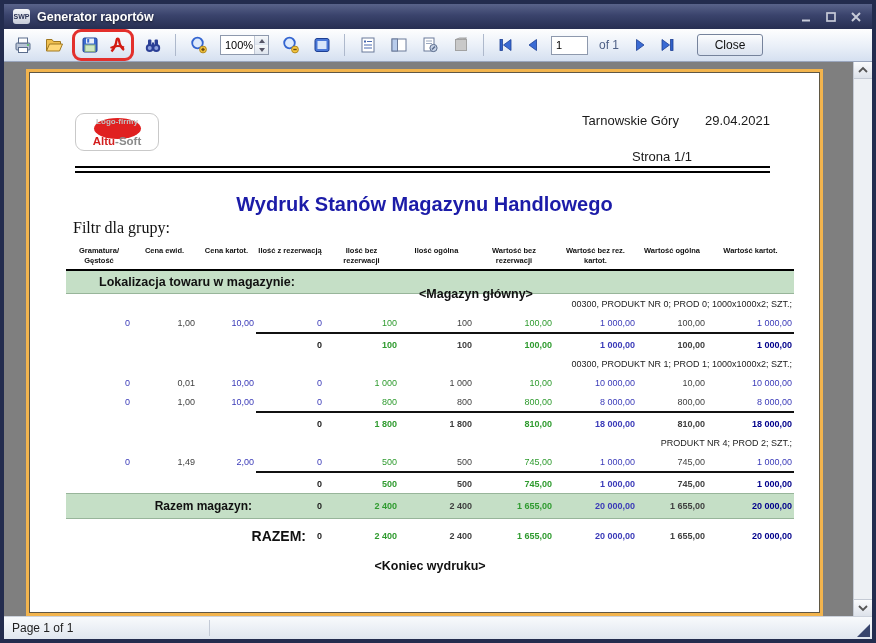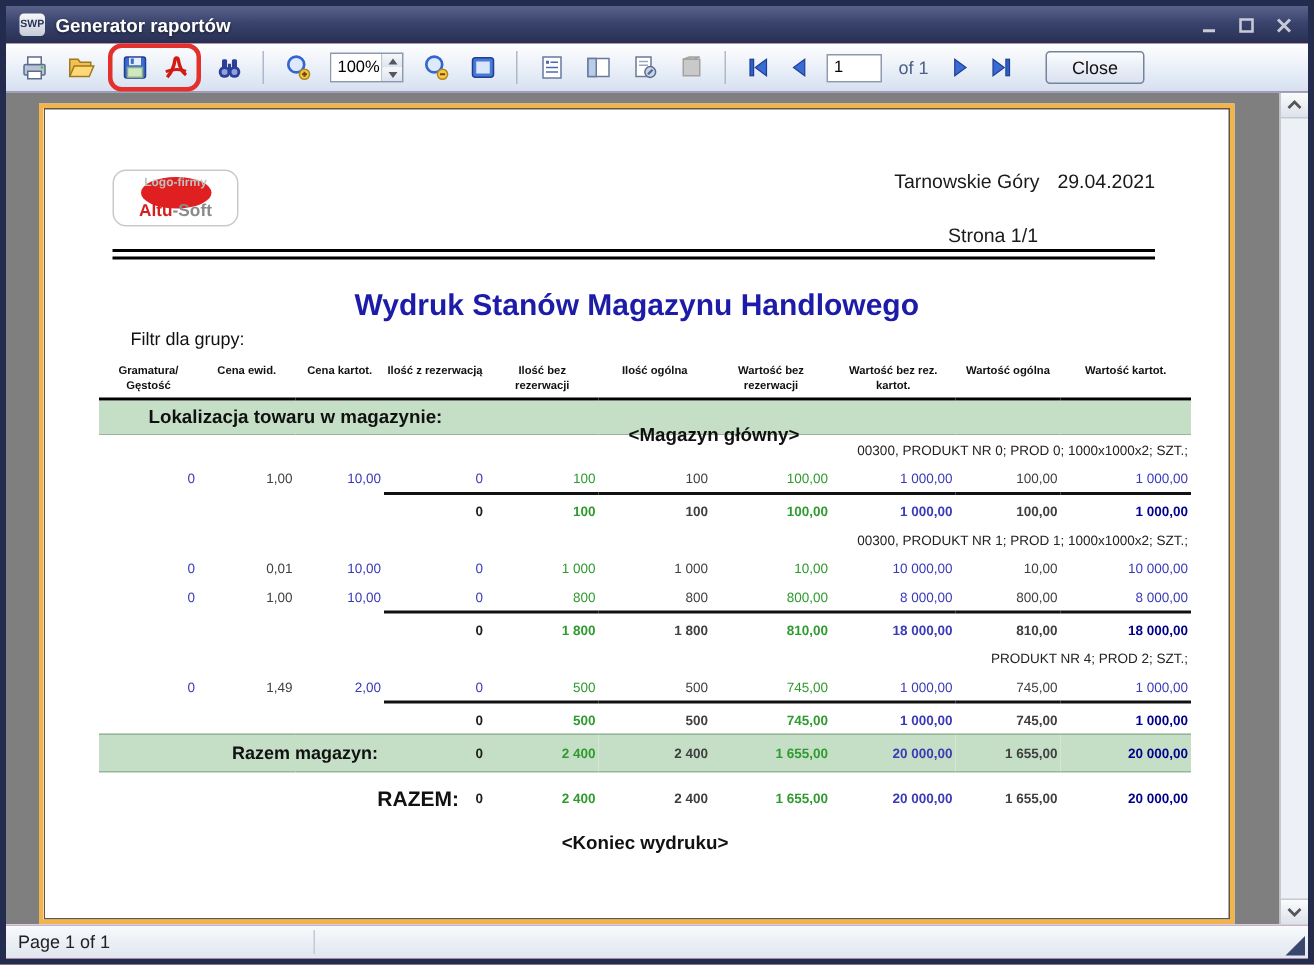--- a/index.html
+++ b/index.html
@@ -1,19 +1,19 @@
 <!DOCTYPE html>
 <html><head>
 <meta charset="utf-8">
 <style>
   html,body{margin:0;padding:0;background:#555;}
   *{box-sizing:border-box;}
   body{width:876px;height:643px;font-family:"Liberation Sans",sans-serif;}
 
-  .window{width:876px;height:643px;border:4px solid #232c4e;background:#be185d;display:flex;flex-direction:column;}
+  .window{width:876px;height:643px;border:4px solid #232c4e;background:#c2410c;display:flex;flex-direction:column;}
 
   
   .titlebar{height:25px;flex:0 0 auto;background:linear-gradient(180deg,#59638a 0%,#3a436c 45%,#272f52 100%);display:flex;align-items:center;padding:0 9px;color:#fff;}
   .app-icon{width:17px;height:15px;background:linear-gradient(#f7f8fa,#c6cbd8);border-radius:3px;color:#2a3254;font-size:7px;font-weight:bold;display:flex;align-items:center;justify-content:center;margin-right:7px;}
   .wtitle{font-size:12.5px;font-weight:bold;text-shadow:0 1px 2px rgba(0,0,0,.55);}
   .win-controls{margin-left:auto;display:flex;gap:11px;align-items:center;}
   .winbtn{width:14px;height:14px;display:flex;align-items:center;justify-content:center;cursor:default;}
 
   
   .toolbar{height:33px;flex:0 0 auto;background:linear-gradient(180deg,#fefefe,#e9eff8 55%,#d5e0f0);border-bottom:1px solid #9aa6bd;display:flex;align-items:center;padding:0 6px;gap:6px;}
@@ -47,25 +47,25 @@
   
   .report{padding-top:41px;color:#111;}
   .rpt-header{display:flex;margin:0 50px 0 46px;align-items:flex-start;}
   .logo{width:84px;height:38px;border:1px solid #c9c9c9;border-radius:9px;position:relative;background:#fff;flex:0 0 auto;}
   .logo-ellipse{position:absolute;left:18px;top:4px;width:47px;height:21px;background:#e02020;border-radius:50%;}
   .logo-watermark{position:absolute;left:0;right:0;top:3px;text-align:center;font-size:8px;color:#c0c0c0;font-weight:bold;z-index:2;}
   .logo-brand{position:absolute;left:0;right:0;bottom:3px;text-align:center;font-size:11.5px;font-weight:bold;z-index:2;}
   .logo-brand .b-red{color:#d31f1f;}
   .logo-brand .b-gray{color:#8a8a8a;}
   .hdr-right{margin-left:auto;text-align:right;font-size:13px;color:#1a1a1a;}
-  .city-date{display:flex;gap:12px;justify-content:flex-end;}
+  .city-date{display:flex;gap:26px;justify-content:flex-end;}
   .strona{margin-top:21px;margin-right:78px;}
   .double-line{margin:2px 50px 0 46px;height:7px;border-top:2px solid #000;border-bottom:2px solid #000;}
   .rpt-title{text-align:center;color:#1c1ca8;font-size:20px;font-weight:bold;margin-top:20px;}
-  .filter{font-size:12px;margin:3px 0 0 58px;}
+  .filter{font-size:16px;margin:3px 0 0 44px;font-family:Liberation Serif, serif;}
 
   table.rtable{border-collapse:collapse;table-layout:fixed;width:728px;margin:6px 0 0 37px;font-size:9px;}
   table.rtable td{text-align:right;padding:5px 2px 4px 0;vertical-align:middle;}
   table.rtable th{font-size:7.5px;font-weight:bold;text-align:center;vertical-align:top;padding:3px 1px 3px;border-bottom:2px solid #000;white-space:pre-line;line-height:1.3;color:#111;}
   tr.band-gray td{background:#d8d8d8;border-top:1px solid #4a4a4a;border-bottom:1px solid #4a4a4a;font-weight:bold;font-size:12px;padding:3px 0 3px 11px;text-align:left;color:#111;}
   tr.loc-row td{background:#c5dfc6;border-top:1px solid #98b59a;border-bottom:1px solid #98b59a;font-weight:bold;font-size:12.5px;padding:4px 0;position:relative;text-align:left;color:#111;}
   .loc-label{padding-left:33px;}
   .loc-value{position:absolute;left:353px;top:16px;}
   td.gname{text-align:left;padding:8px 0 2px 21px;font-size:9px;color:#222;}
   .c1,.c3,.c4,.c8,.c10{color:#3a3ab8;}

